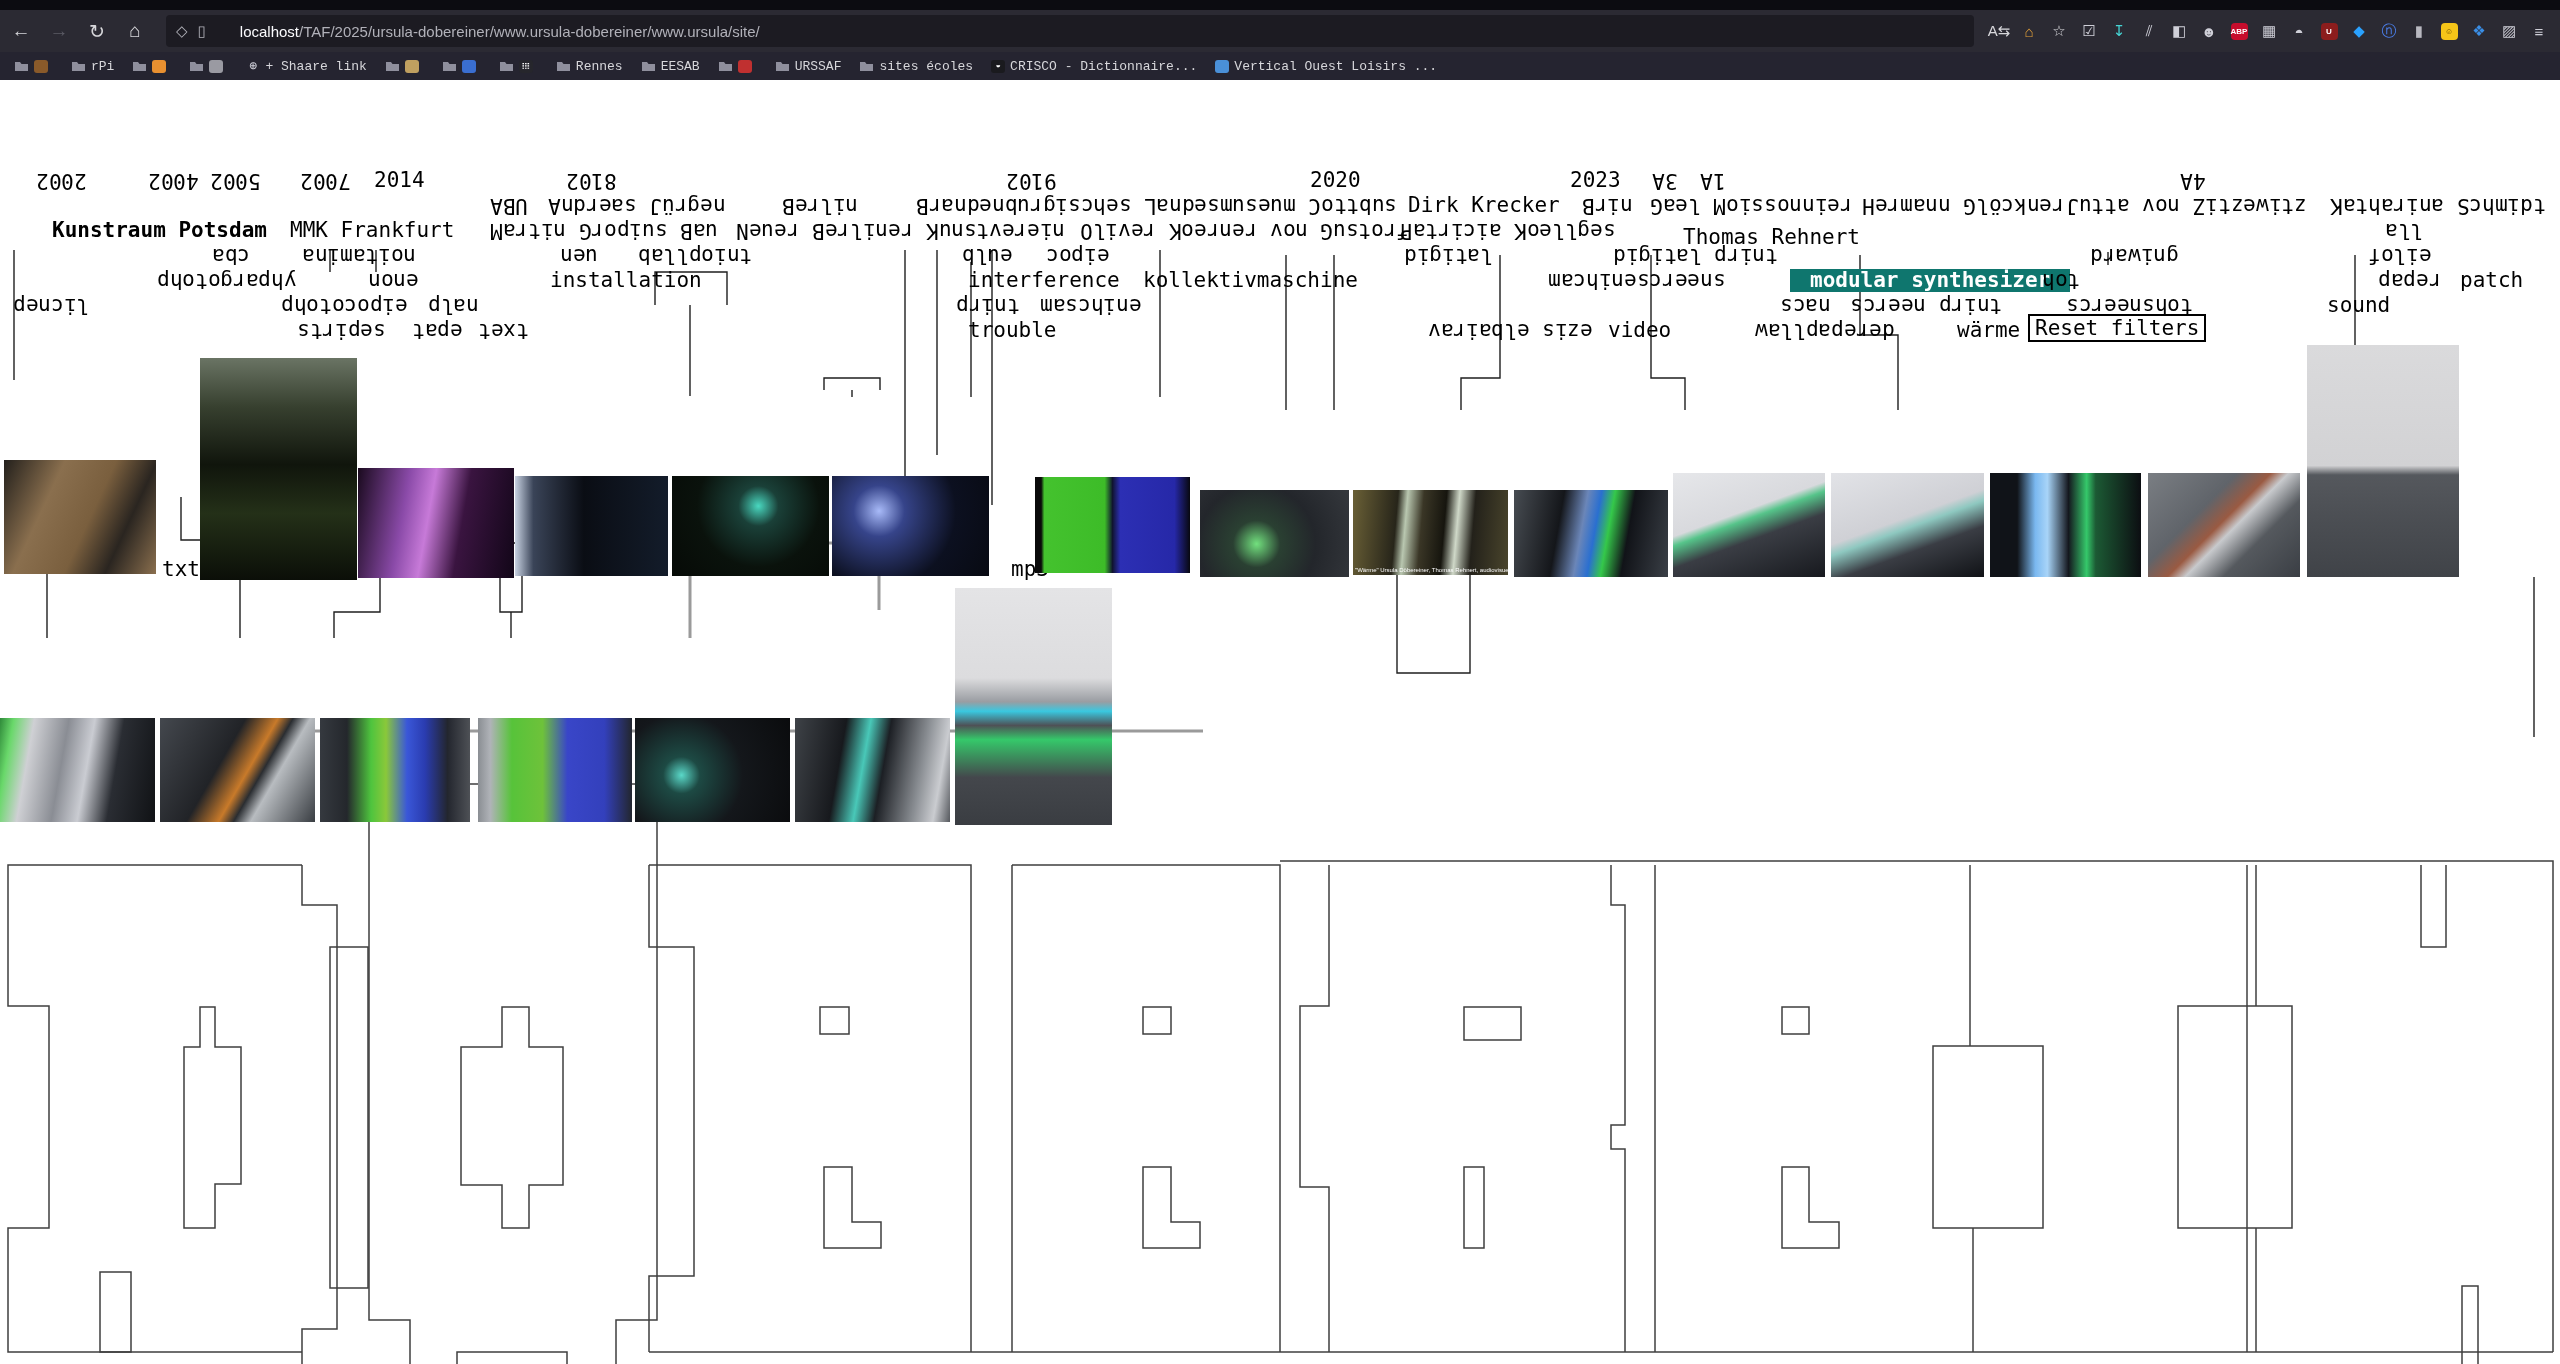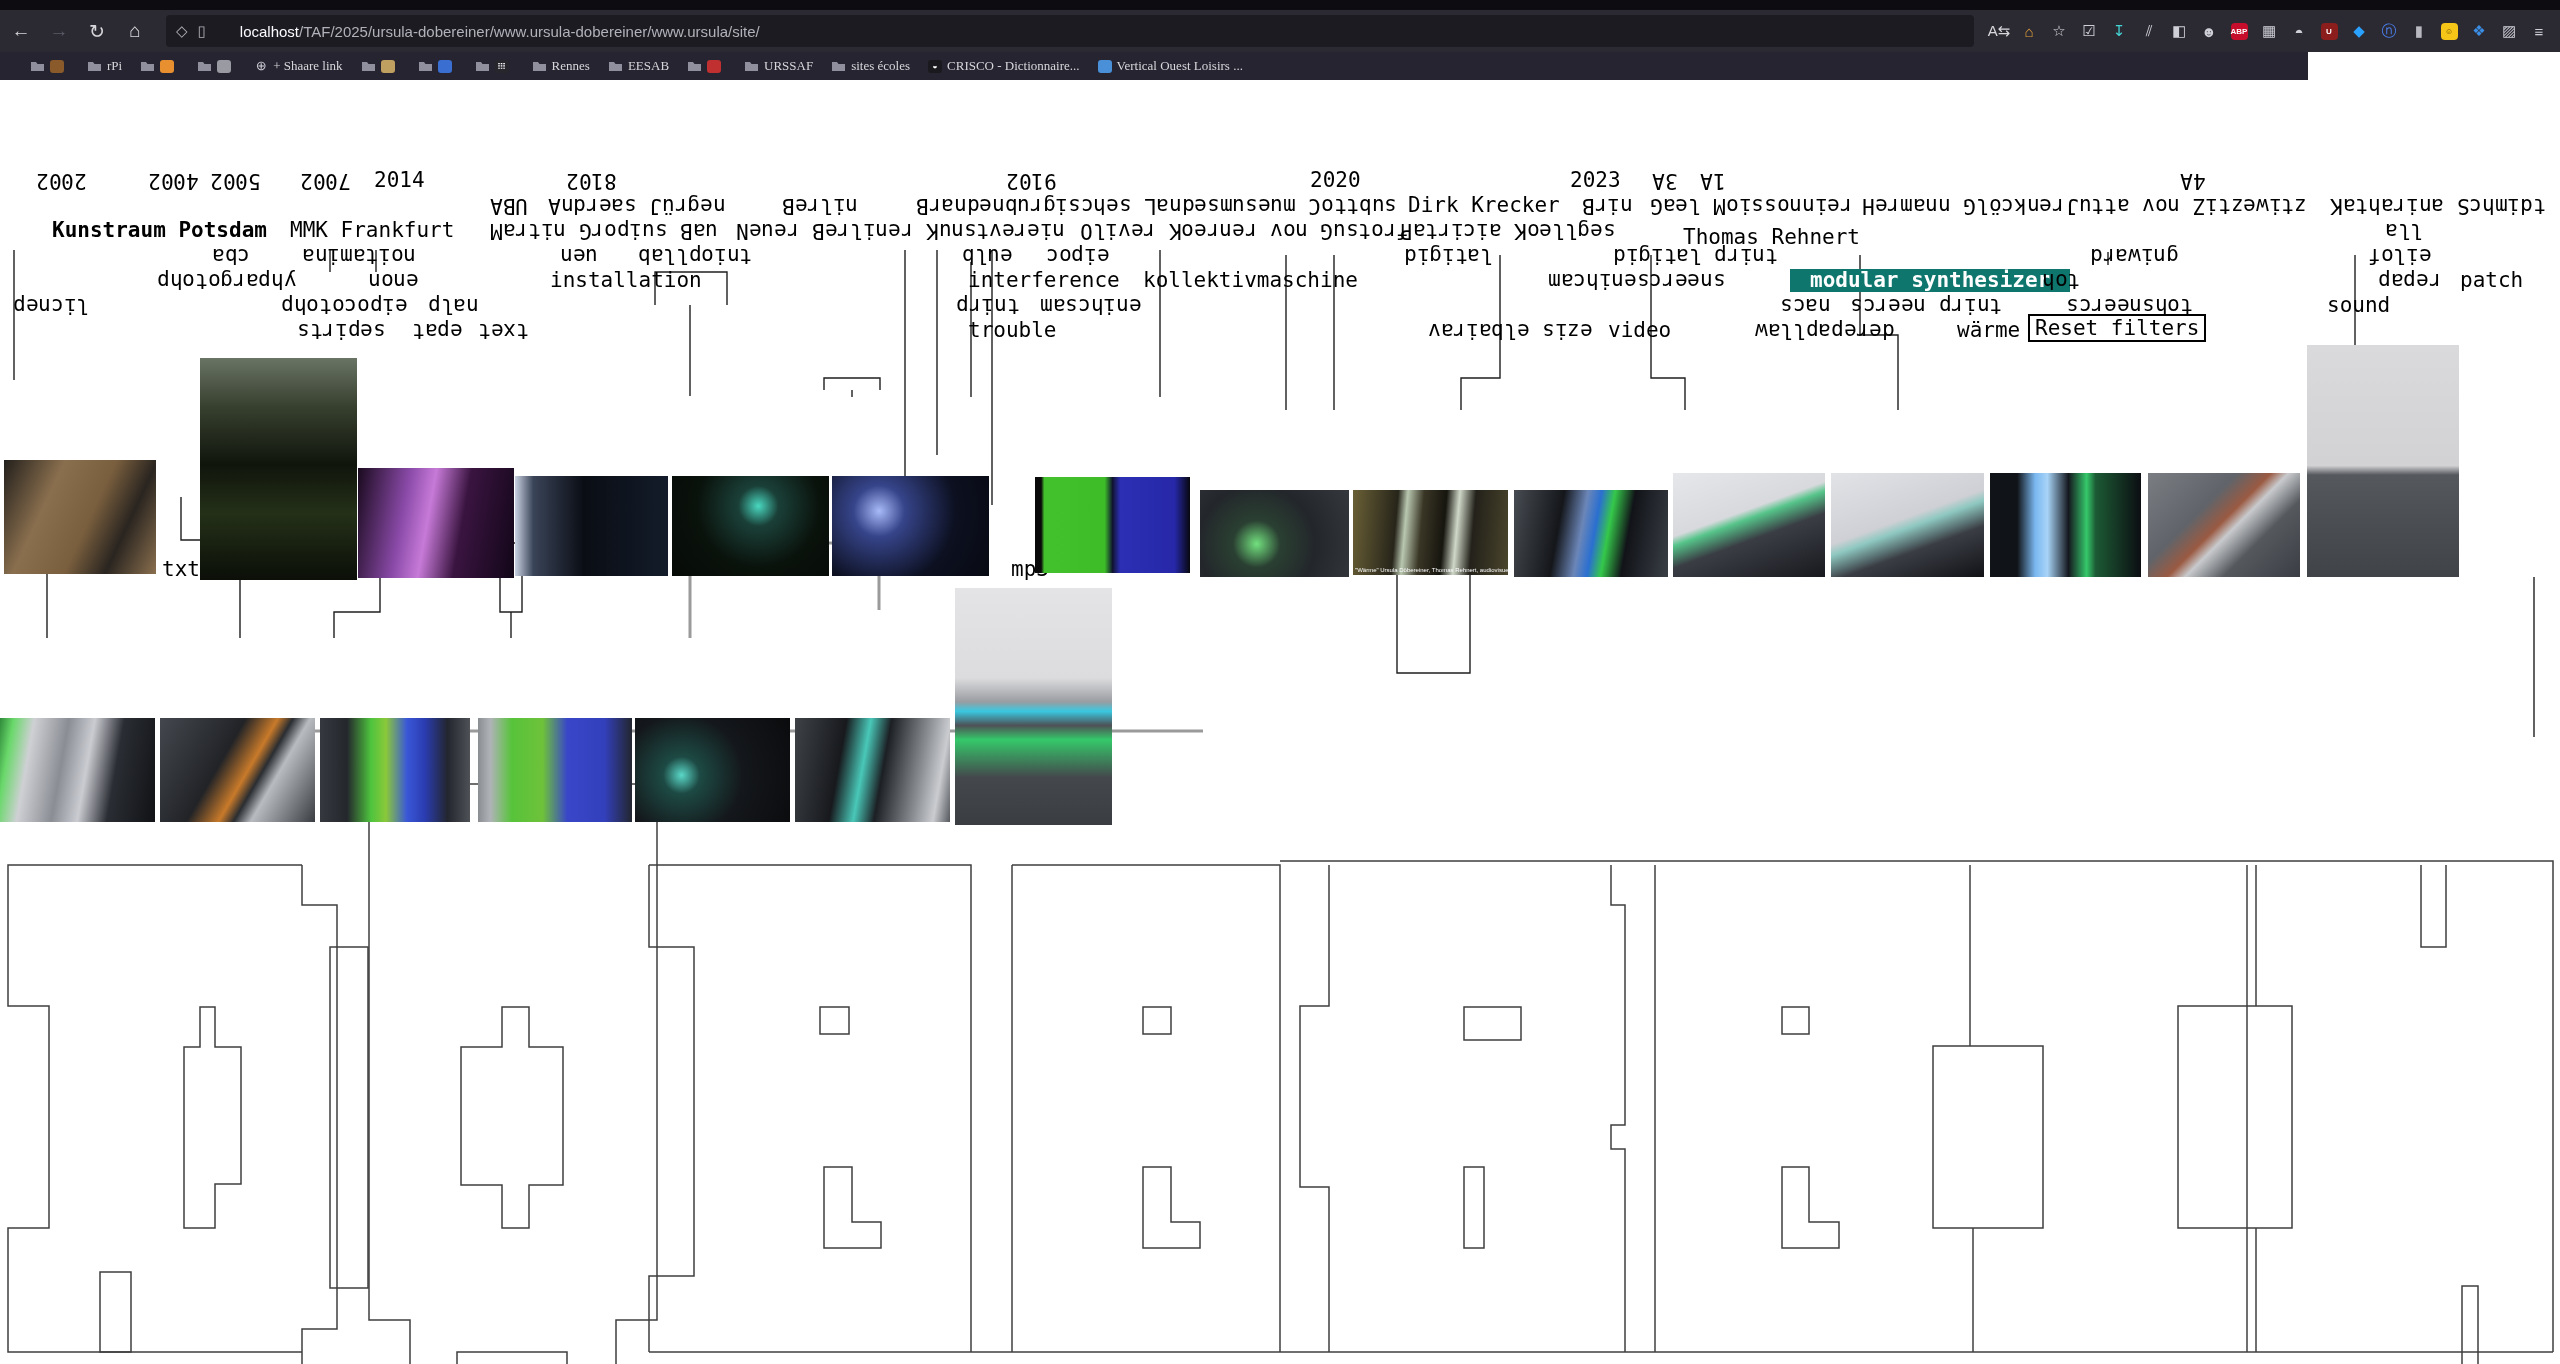--- a/index.html
+++ b/index.html
@@ -15,22 +15,22 @@
   #urlbar{height:32px;flex:1 1 auto;margin:0 10px 0 14px;background:#1c1b22;border-radius:4px;
           display:flex;align-items:center;padding:0 10px;min-width:0;}
   .urlicon{color:#b1b1b9;font-size:15px;margin-right:10px;flex:0 0 auto;}
   #urltext{font-size:15px;white-space:nowrap;overflow:hidden;color:#b1b1b9;}
   #urltext .host{color:#fbfbfe;padding-left:24px;}
   #rightnav{display:flex;align-items:center;flex:0 0 auto;margin-right:6px;}
   .chromeicon{width:30px;height:28px;display:flex;align-items:center;justify-content:center;
               font-size:15px;color:#cfcfd8;border-radius:4px;flex:0 0 auto;}
   .badgeicon{width:17px;height:17px;border-radius:4px;display:flex;align-items:center;justify-content:center;
              font-size:8px;color:#fff;font-weight:bold;}
-  #bookmarks{position:absolute;left:0;top:52px;width:2308px;height:28px;background:#252430;
-             display:flex;align-items:center;font-family:Liberation Serif, serif;padding-left:30px;box-sizing:border-box;}
+  #bookmarks{position:absolute;left:0;top:52px;width:2560px;height:28px;background:#252430;
+             display:flex;align-items:center;font-family:Liberation Mono, monospace;padding-left:14px;box-sizing:border-box;}
   .bm{display:flex;align-items:center;margin-right:18px;color:#d7d7db;font-size:13px;white-space:nowrap;}
   .bm .fav{width:14px;height:13px;border-radius:3px;margin-right:5px;flex:0 0 auto;
            display:flex;align-items:center;justify-content:center;font-size:9px;color:#fff;}
   .bm svg{margin-right:5px;flex:0 0 auto;}
   
   #content{position:absolute;left:0;top:80px;width:2560px;height:1284px;background:#fff;}
   .tag{position:absolute;font-size:21px;line-height:23px;color:#000;white-space:pre;cursor:pointer;}
   .tag.sel{background:#0f766e;color:#fff;font-weight:bold;padding:0 20px;}
   .tag.gch span{display:inline-block;transform:rotate(180deg);}
   #resetbtn{position:absolute;font-size:21px;border:2px solid #000;background:#fff;color:#000;

